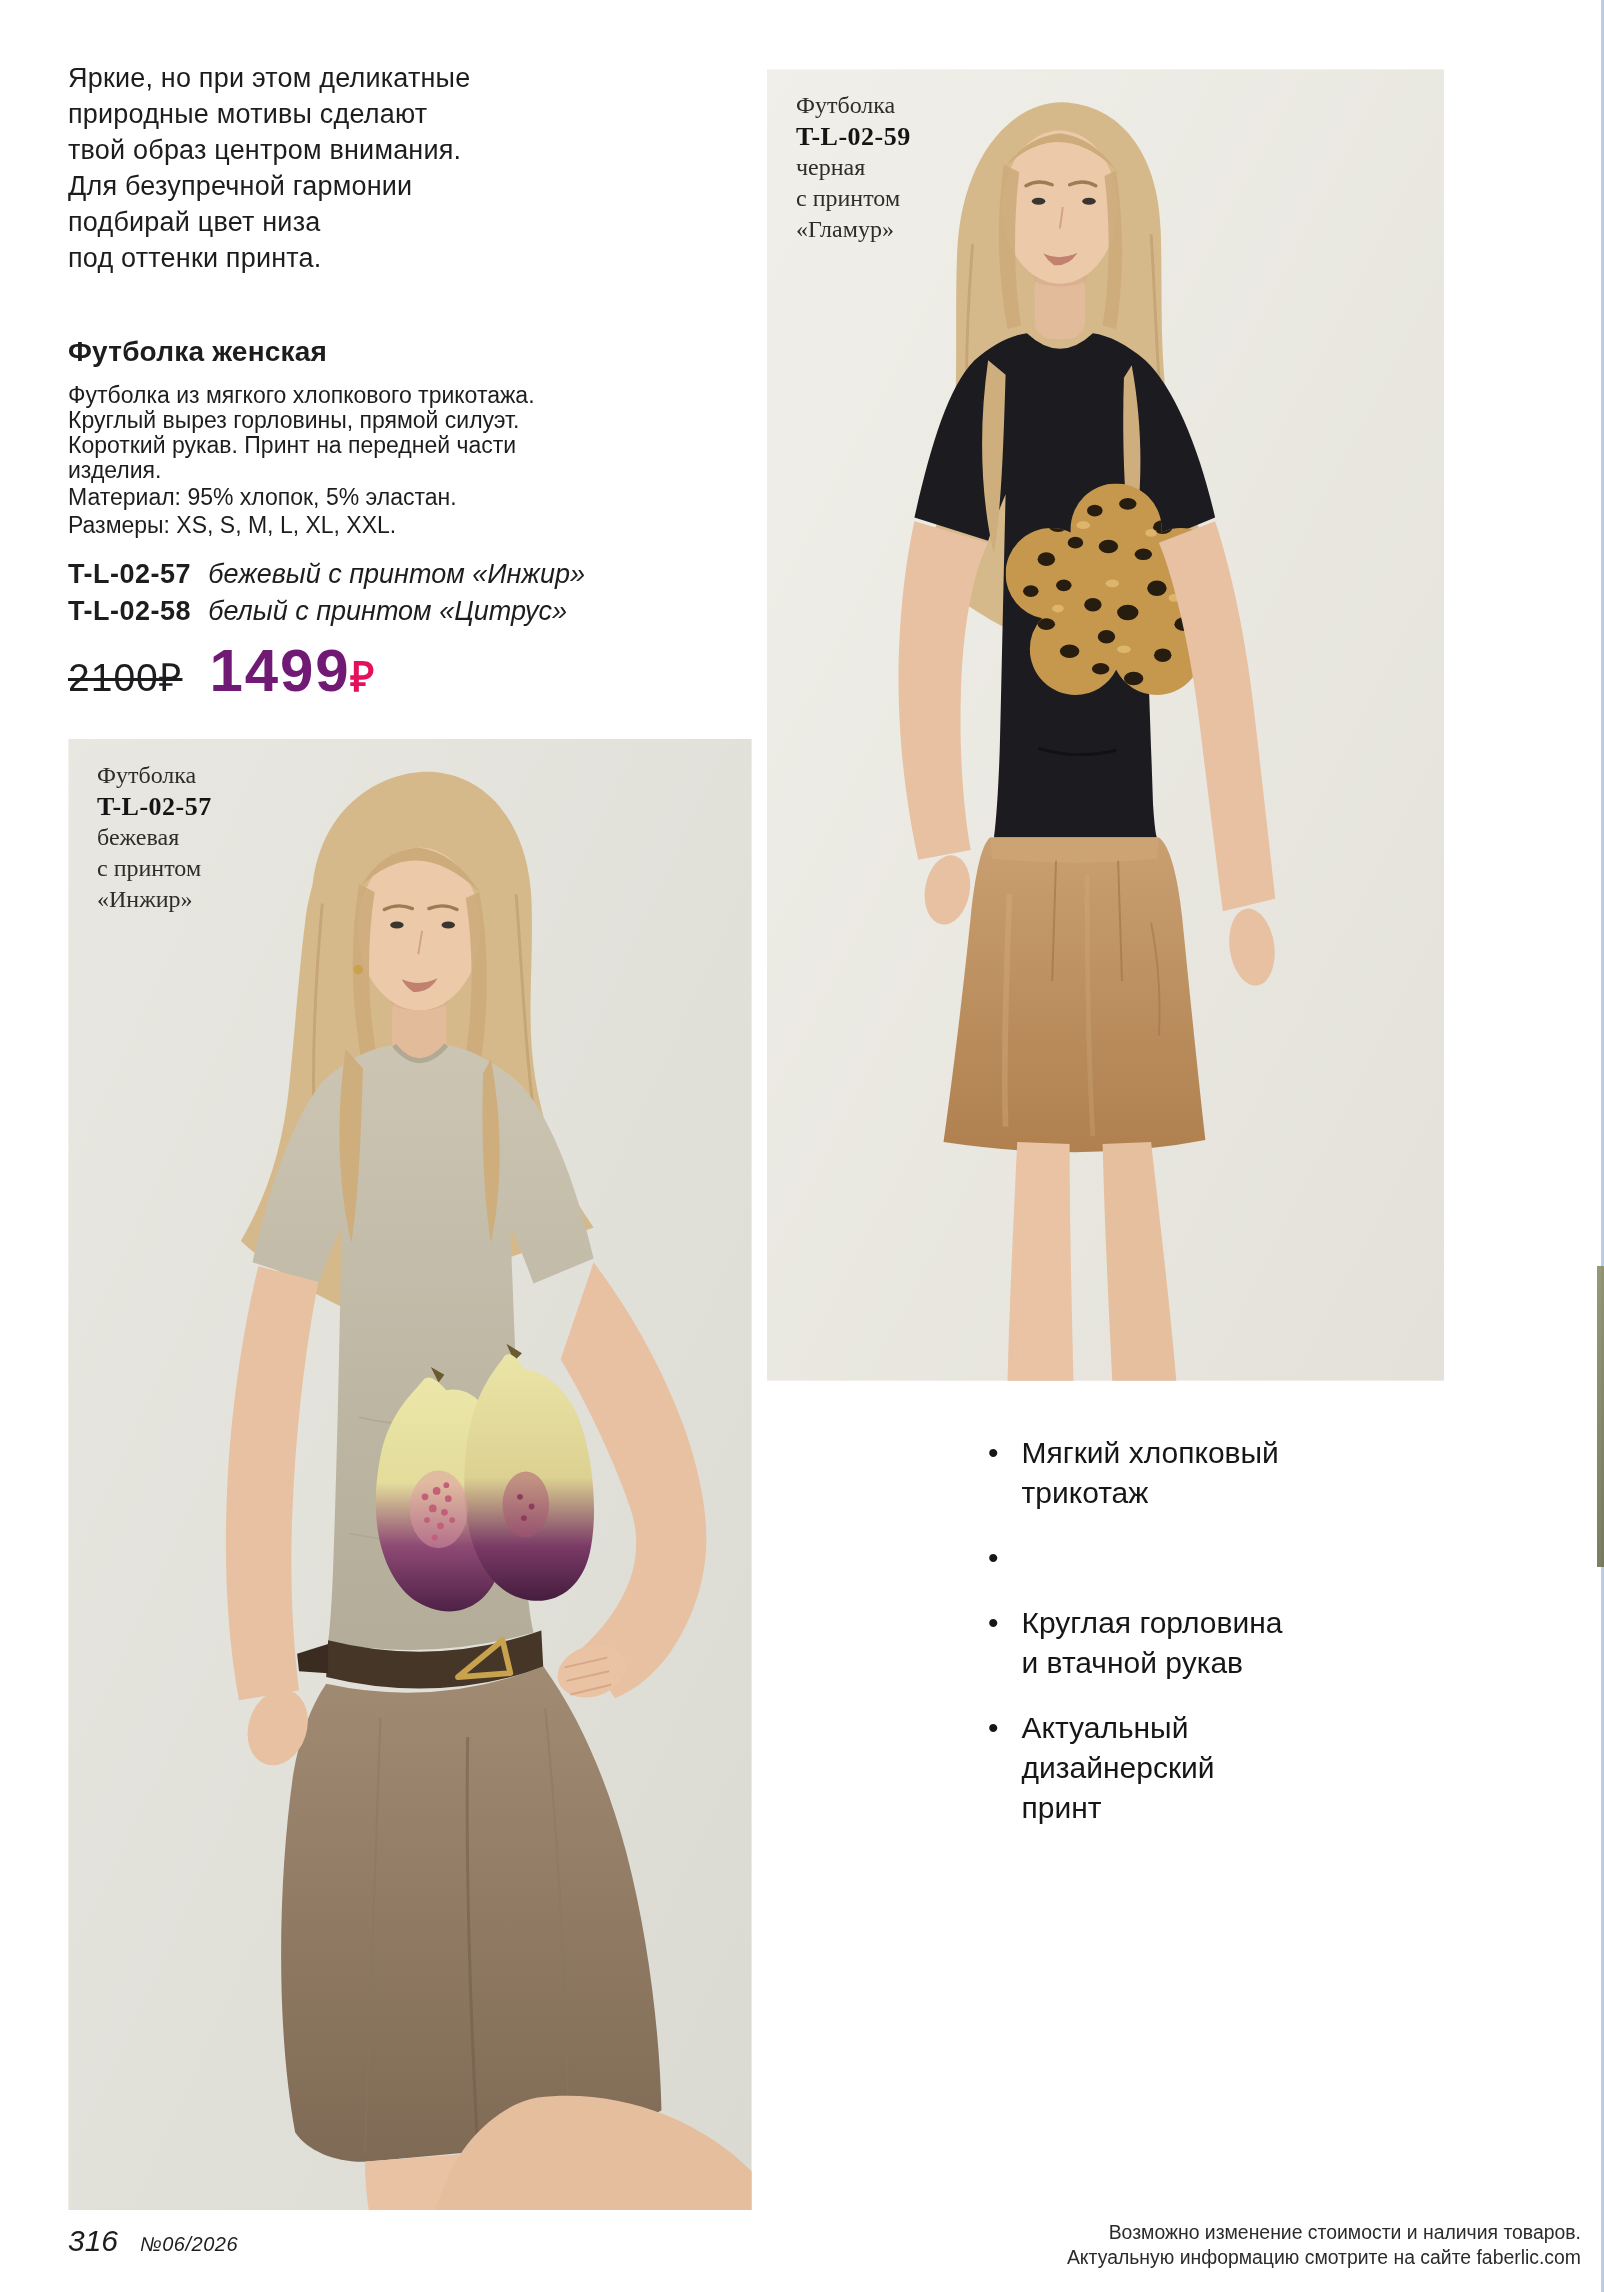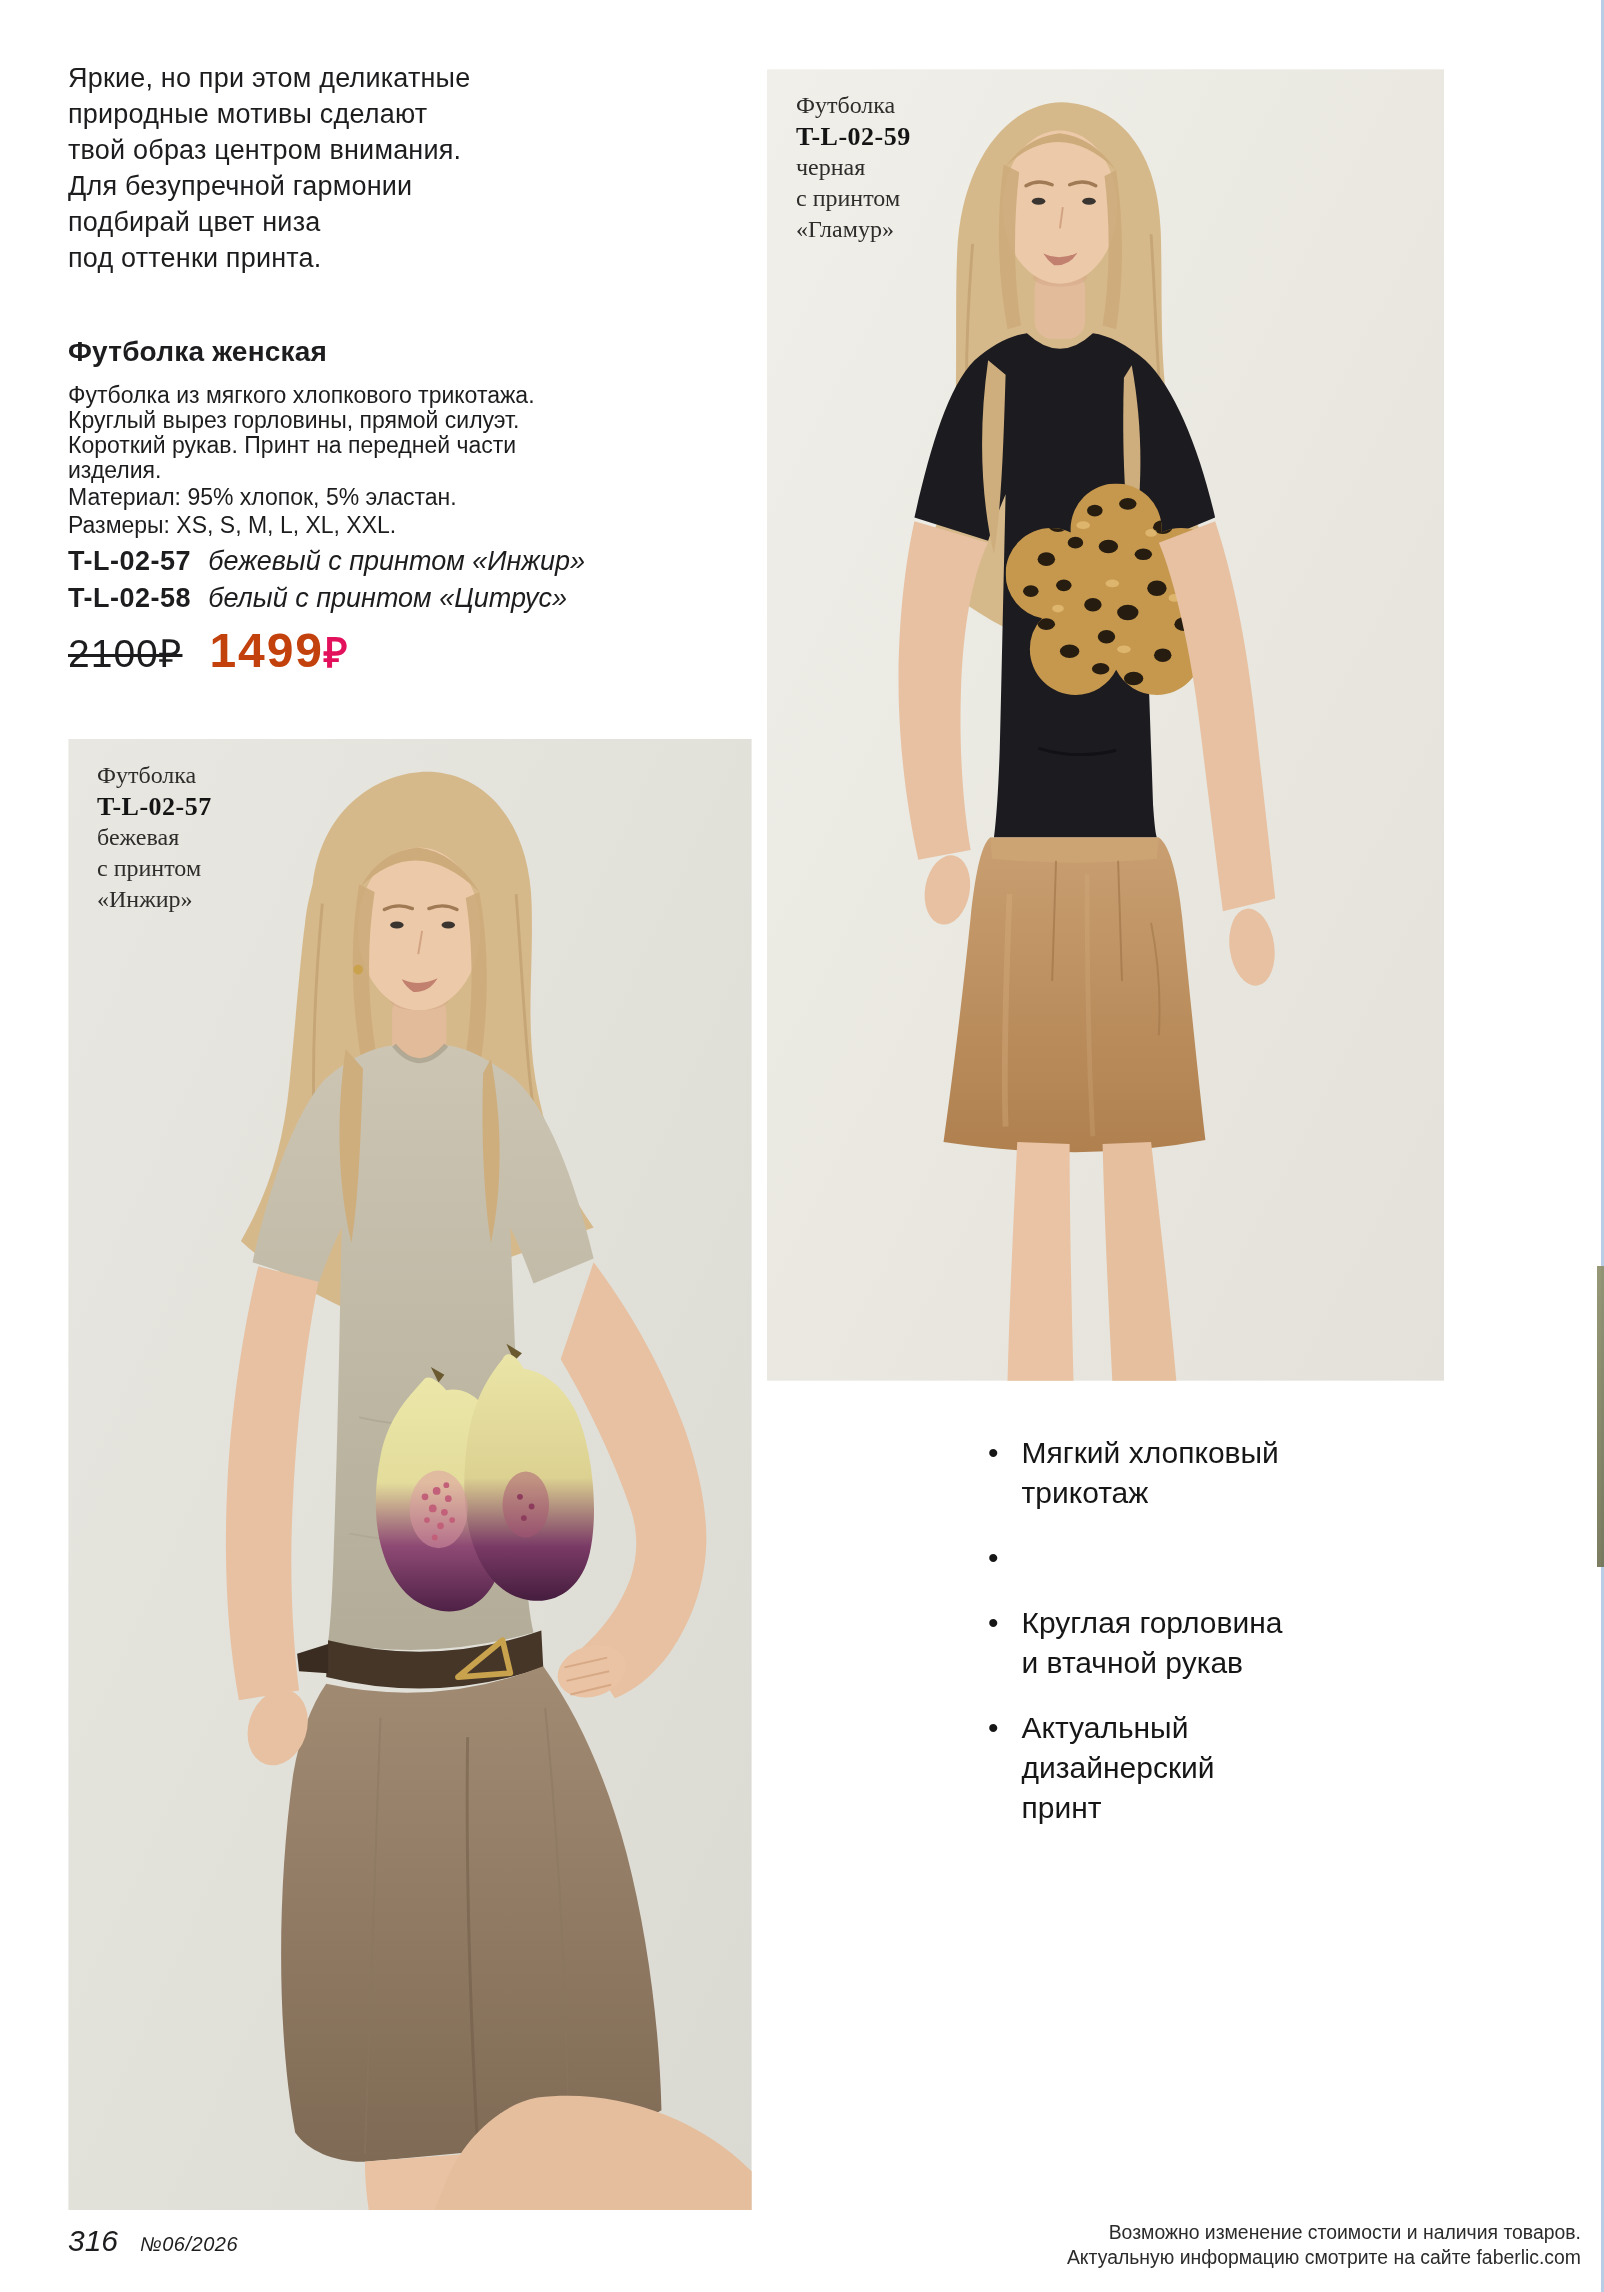--- a/index.html
+++ b/index.html
@@ -17,30 +17,30 @@
   .photo-right { left:767px; top:69px; width:677px; height:1312px; }
   .photo-left  { left:68px; top:739px; width:684px; height:1471px; }
   .photo svg { position:absolute; left:0; top:0; width:100%; height:100%; display:block; }
   .photo-label { position:absolute; left:29px; top:21.3px; font-size:24px; line-height:31px; color:#2e2d2b; }
   .photo-label .code { font-weight:bold; font-size:26px; color:#141414; letter-spacing:0.5px; }
   
   .product-info { position:absolute; left:68px; top:336px; width:543px; }
   .product-title { font-size:28px; font-weight:bold; margin:0 0 14.6px 0; letter-spacing:0.2px; }
   .product-desc { font-size:23px; line-height:25px; margin:0; white-space:pre-line; }
   .product-meta { font-size:23px; line-height:26px; margin:1.9px 0 0 0; }
-  .variants { margin-top:5px; }
+  .variants { margin-top:18px; }
   .variant { font-size:27px; line-height:37px; white-space:nowrap; }
   .variant .vcode { font-weight:bold; letter-spacing:0.5px; }
   .variant .vcolor { font-style:italic; margin-left:9.7px; }
   .price-row { margin-top:5.8px; display:flex; align-items:baseline; gap:27px; }
   .old-price {
     font-size:39px; font-weight:500; letter-spacing:1px;
     text-decoration:line-through; text-decoration-thickness:2.9px;
   }
-  .new-price { font-size:48px; font-weight:bold; color:#c2410c; letter-spacing:1.9px; }
+  .new-price { font-size:60px; font-weight:bold; color:#701a75; letter-spacing:1.9px; }
   .rub-sign  { font-size:41px; font-weight:bold; color:#e3105c; }
   
   .features { position:absolute; left:988px; top:1433px; width:456px; list-style:none; margin:0; padding:0; }
   .features li { display:flex; gap:23px; font-size:30px; line-height:40px; margin-bottom:25px; color:#161616; }
   .features .bullet { flex:0 0 auto; }
   .features .ftext { white-space:pre-line; }
   
   .page-num { position:absolute; left:68px; top:2224px; display:flex; align-items:baseline; gap:22px;font-style:italic; }
   .page-num .num { font-size:30px; }
   .page-num .issue { font-size:20px; letter-spacing:0.5px; }

